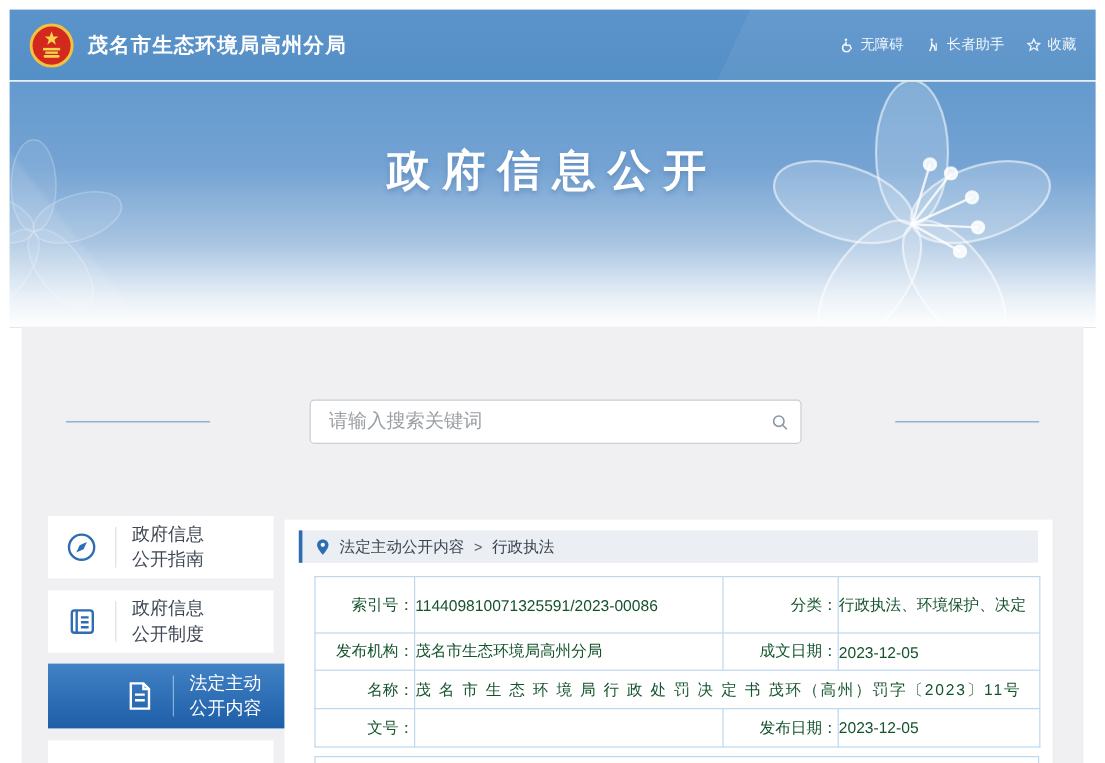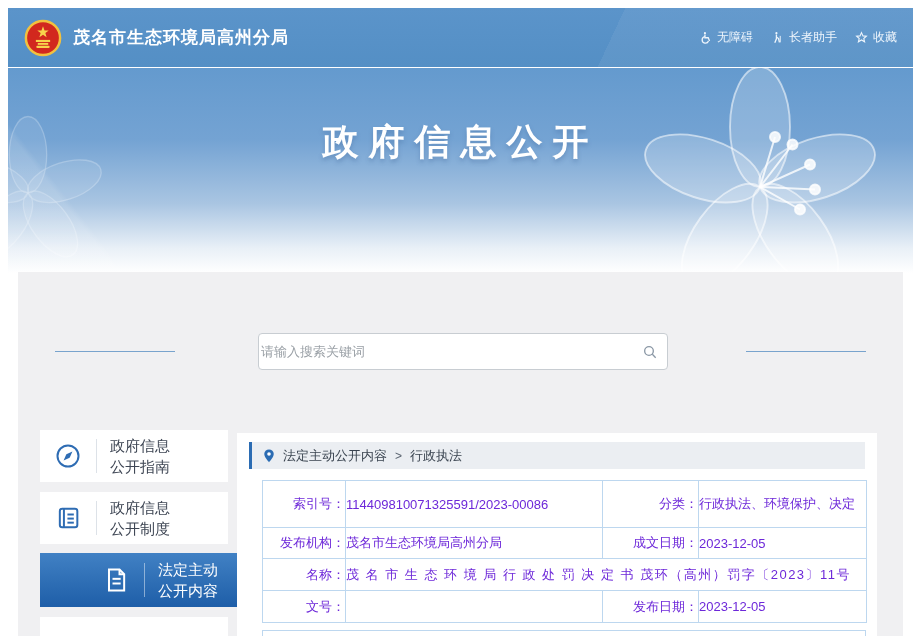--- a/index.html
+++ b/index.html
@@ -33,22 +33,22 @@
 
   
   .content-bg{position:absolute;left:18px;top:272px;width:885px;height:364px;background:#f0f0f2;}
 
   
   .search-line{position:absolute;top:351px;width:120px;height:0;border-top:1px solid #78a3cd;}
   .search-line.left{left:55px;}
   .search-line.right{left:746px;}
   .search-box{position:absolute;left:258px;top:333px;width:410px;height:37px;background:#fff;
     border:1px solid #c8cdd2;border-radius:4px;display:flex;align-items:center;box-sizing:border-box;}
-  .search-box input{flex:1;border:none;outline:none;background:transparent;
-    font-size:13px;color:#333;font-family:inherit;}
+  .search-box input{flex:1;border:none;outline:none;background:transparent;margin-left:13px;
+    font-size:16px;color:#333;font-family:inherit;}
   .search-box input::placeholder{color:#9aa0a6;}
   .search-btn{width:34px;height:100%;display:flex;align-items:center;justify-content:center;cursor:pointer;border:none;background:none;}
 
   
   .side-item{position:absolute;left:40px;width:188px;height:52px;background:#fff;display:flex;
     align-items:center;cursor:pointer;}
   .side-item .ico{width:56px;display:flex;justify-content:center;color:#2e6cb3;}
   .side-item .div{width:1px;height:34px;background:#dde2e8;}
   .side-item .txt{padding-left:13px;font-size:15px;line-height:21px;color:#3e4654;}
   .side-item.active{background:linear-gradient(180deg,#4181c4 0%,#1e5ea8 100%);height:54px;}
@@ -59,21 +59,21 @@
   .side-item.i4{top:617px;height:52px;}
 
   
   .main-card{position:absolute;left:237px;top:433px;width:640px;height:260px;background:#fff;}
   .breadcrumb{margin:9px 12px 8px 12px;height:27px;background:#ebeef2;border-left:3px solid #2b6cb3;
     display:flex;align-items:center;padding-left:11px;font-size:13px;color:#3a4450;box-sizing:border-box;}
   .breadcrumb .pin{margin-right:8px;display:flex;}
   .breadcrumb .sep{margin:0 8px;color:#5a6470;font-size:12px;}
   .bc-link{cursor:pointer;}
 
-  table.detail{border-collapse:collapse;margin:11px 0 0 25px;width:604px;font-size:13px;color:#6d28d9;table-layout:fixed;}
+  table.detail{border-collapse:collapse;margin:11px 0 0 25px;width:604px;font-size:13px;color:#14532d;table-layout:fixed;}
   table.detail td{border:1px solid #bdd7ef;padding:2px 0;}
   td.lbl{text-align:right;padding-right:5px;white-space:nowrap;}
   td.val{text-align:left;padding-left:14px;}
   td.val2{text-align:left;padding-left:10px;line-height:1.5;}
   tr.r1{height:47px;} tr.r2{height:31px;} tr.r3{height:32px;} tr.r4{height:32px;}
   .name-val{letter-spacing:1.5px;}
   .next-box{margin:7px 0 0 25px;width:602px;height:22px;border:1px solid #bdd7ef;background:#fff;}
 </style>
 </head>
 <body>

